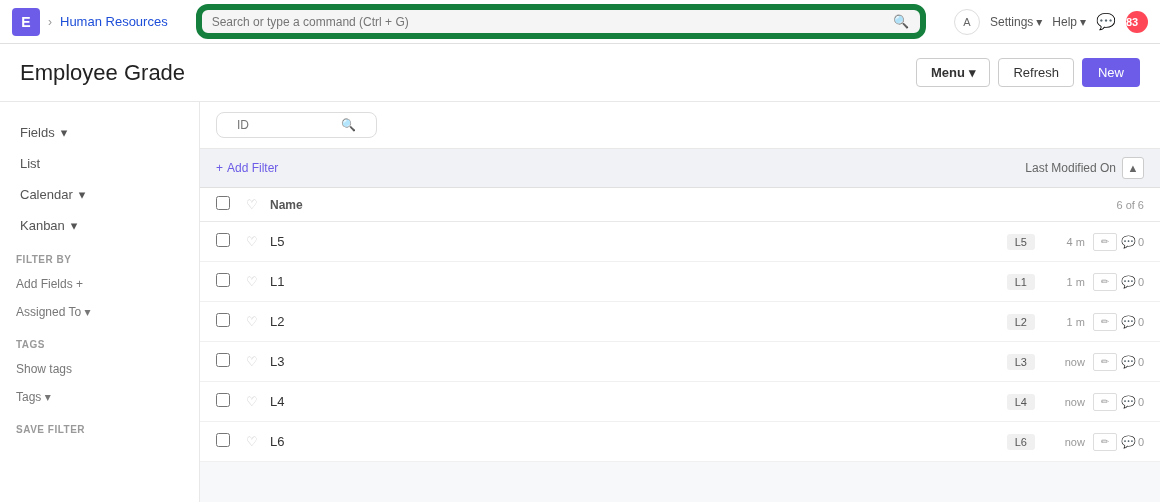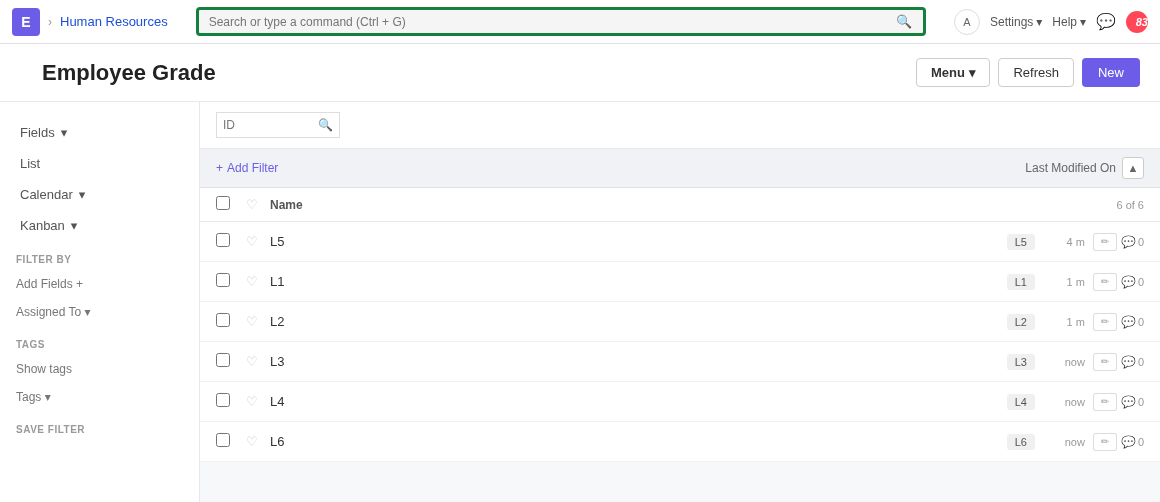--- a/index.html
+++ b/index.html
@@ -14,54 +14,53 @@
     .nav-app-icon {
       width: 28px; height: 28px; background: #6c5ce7; border-radius: 4px;
       display: flex; align-items: center; justify-content: center;
       color: #fff; font-weight: bold; font-size: 14px;
     }
     .nav-chevron { color: #999; font-size: 12px; }
     .nav-breadcrumb { color: #1d4ed8; font-size: 13px; }
     .nav-search {
       flex: 1; margin: 0 20px;
       display: flex; align-items: center;
-      background: #f5f5f5; border: 3px solid #15803d; border-radius: 4px;
+      background: #f5f5f5; border: 6px solid #15803d; border-radius: 12px;
       padding: 4px 10px; gap: 6px;
     }
     .nav-search input {
       border: none; background: transparent; outline: none;
       font-size: 12px; color: #666; width: 100%;
     }
     .nav-search-icon { color: #999; font-size: 13px; }
     .nav-right { display: flex; align-items: center; gap: 10px; }
     .nav-avatar {
       width: 26px; height: 26px; border-radius: 50%; border: 1px solid #ddd;
       display: flex; align-items: center; justify-content: center;
       font-size: 11px; color: #666;
     }
     .nav-btn {
       background: none; border: none; cursor: pointer;
       font-size: 12px; color: #555; display: flex; align-items: center; gap: 3px;
     }
     .nav-notification {
       background: #ff4757; color: #fff; border-radius: 50%;
       width: 22px; height: 22px; font-size: 11px; font-weight: bold;
-      display: flex; align-items: center; justify-content: flex-end;
+      display: flex; align-items: center; justify-content: flex-start;
       cursor: pointer;
-      font-style: italic;
     }
     .nav-chat-icon { font-size: 16px; color: #555; cursor: pointer; }
 
     
     .page-header {
       display: flex; align-items: center; justify-content: space-between;
       padding: 14px 20px 14px 20px;
       border-bottom: 1px solid #e8e8e8;
     }
-    .page-title { font-size: 22px; font-weight: 700; color: #222; margin-left: 22px; }
+    .page-title { font-size: 22px; font-weight: 400; color: #222; }
     .page-actions { display: flex; gap: 8px; }
     .btn-menu {
       padding: 6px 14px; border: 1px solid #ccc; border-radius: 4px;
       background: #fff; cursor: pointer; font-size: 13px; color: #333;
       display: flex; align-items: center; gap: 4px; font-weight: bold;
     }
     .btn-refresh {
       padding: 6px 14px; border: 1px solid #ccc; border-radius: 4px;
       background: #fff; cursor: pointer; font-size: 13px; color: #333;
     }
@@ -91,23 +90,23 @@
 
     
     .main { flex: 1; overflow: auto; background: #f7f8fa; }
 
     
     .filter-bar {
       display: flex; align-items: center; gap: 10px;
       padding: 10px 16px; background: #fff; border-bottom: 1px solid #e8e8e8;
     }
     .filter-id-input {
-      display: flex; align-items: center; gap: 15px;
-      border: 1px solid #ddd; border-radius: 0;
-      padding: 5px 6px; background: #fff;
+      display: flex; align-items: center; gap: 24px;
+      border: 1px solid #ddd; border-radius: 8px;
+      padding: 5px 20px; background: #fff;
     }
     .filter-id-input input {
       border: none; outline: none; font-size: 12px; width: 80px; color: #555;
     }
 
     
     .table-area { background: #fff; margin: 0; }
 
     
     .add-filter-row {

